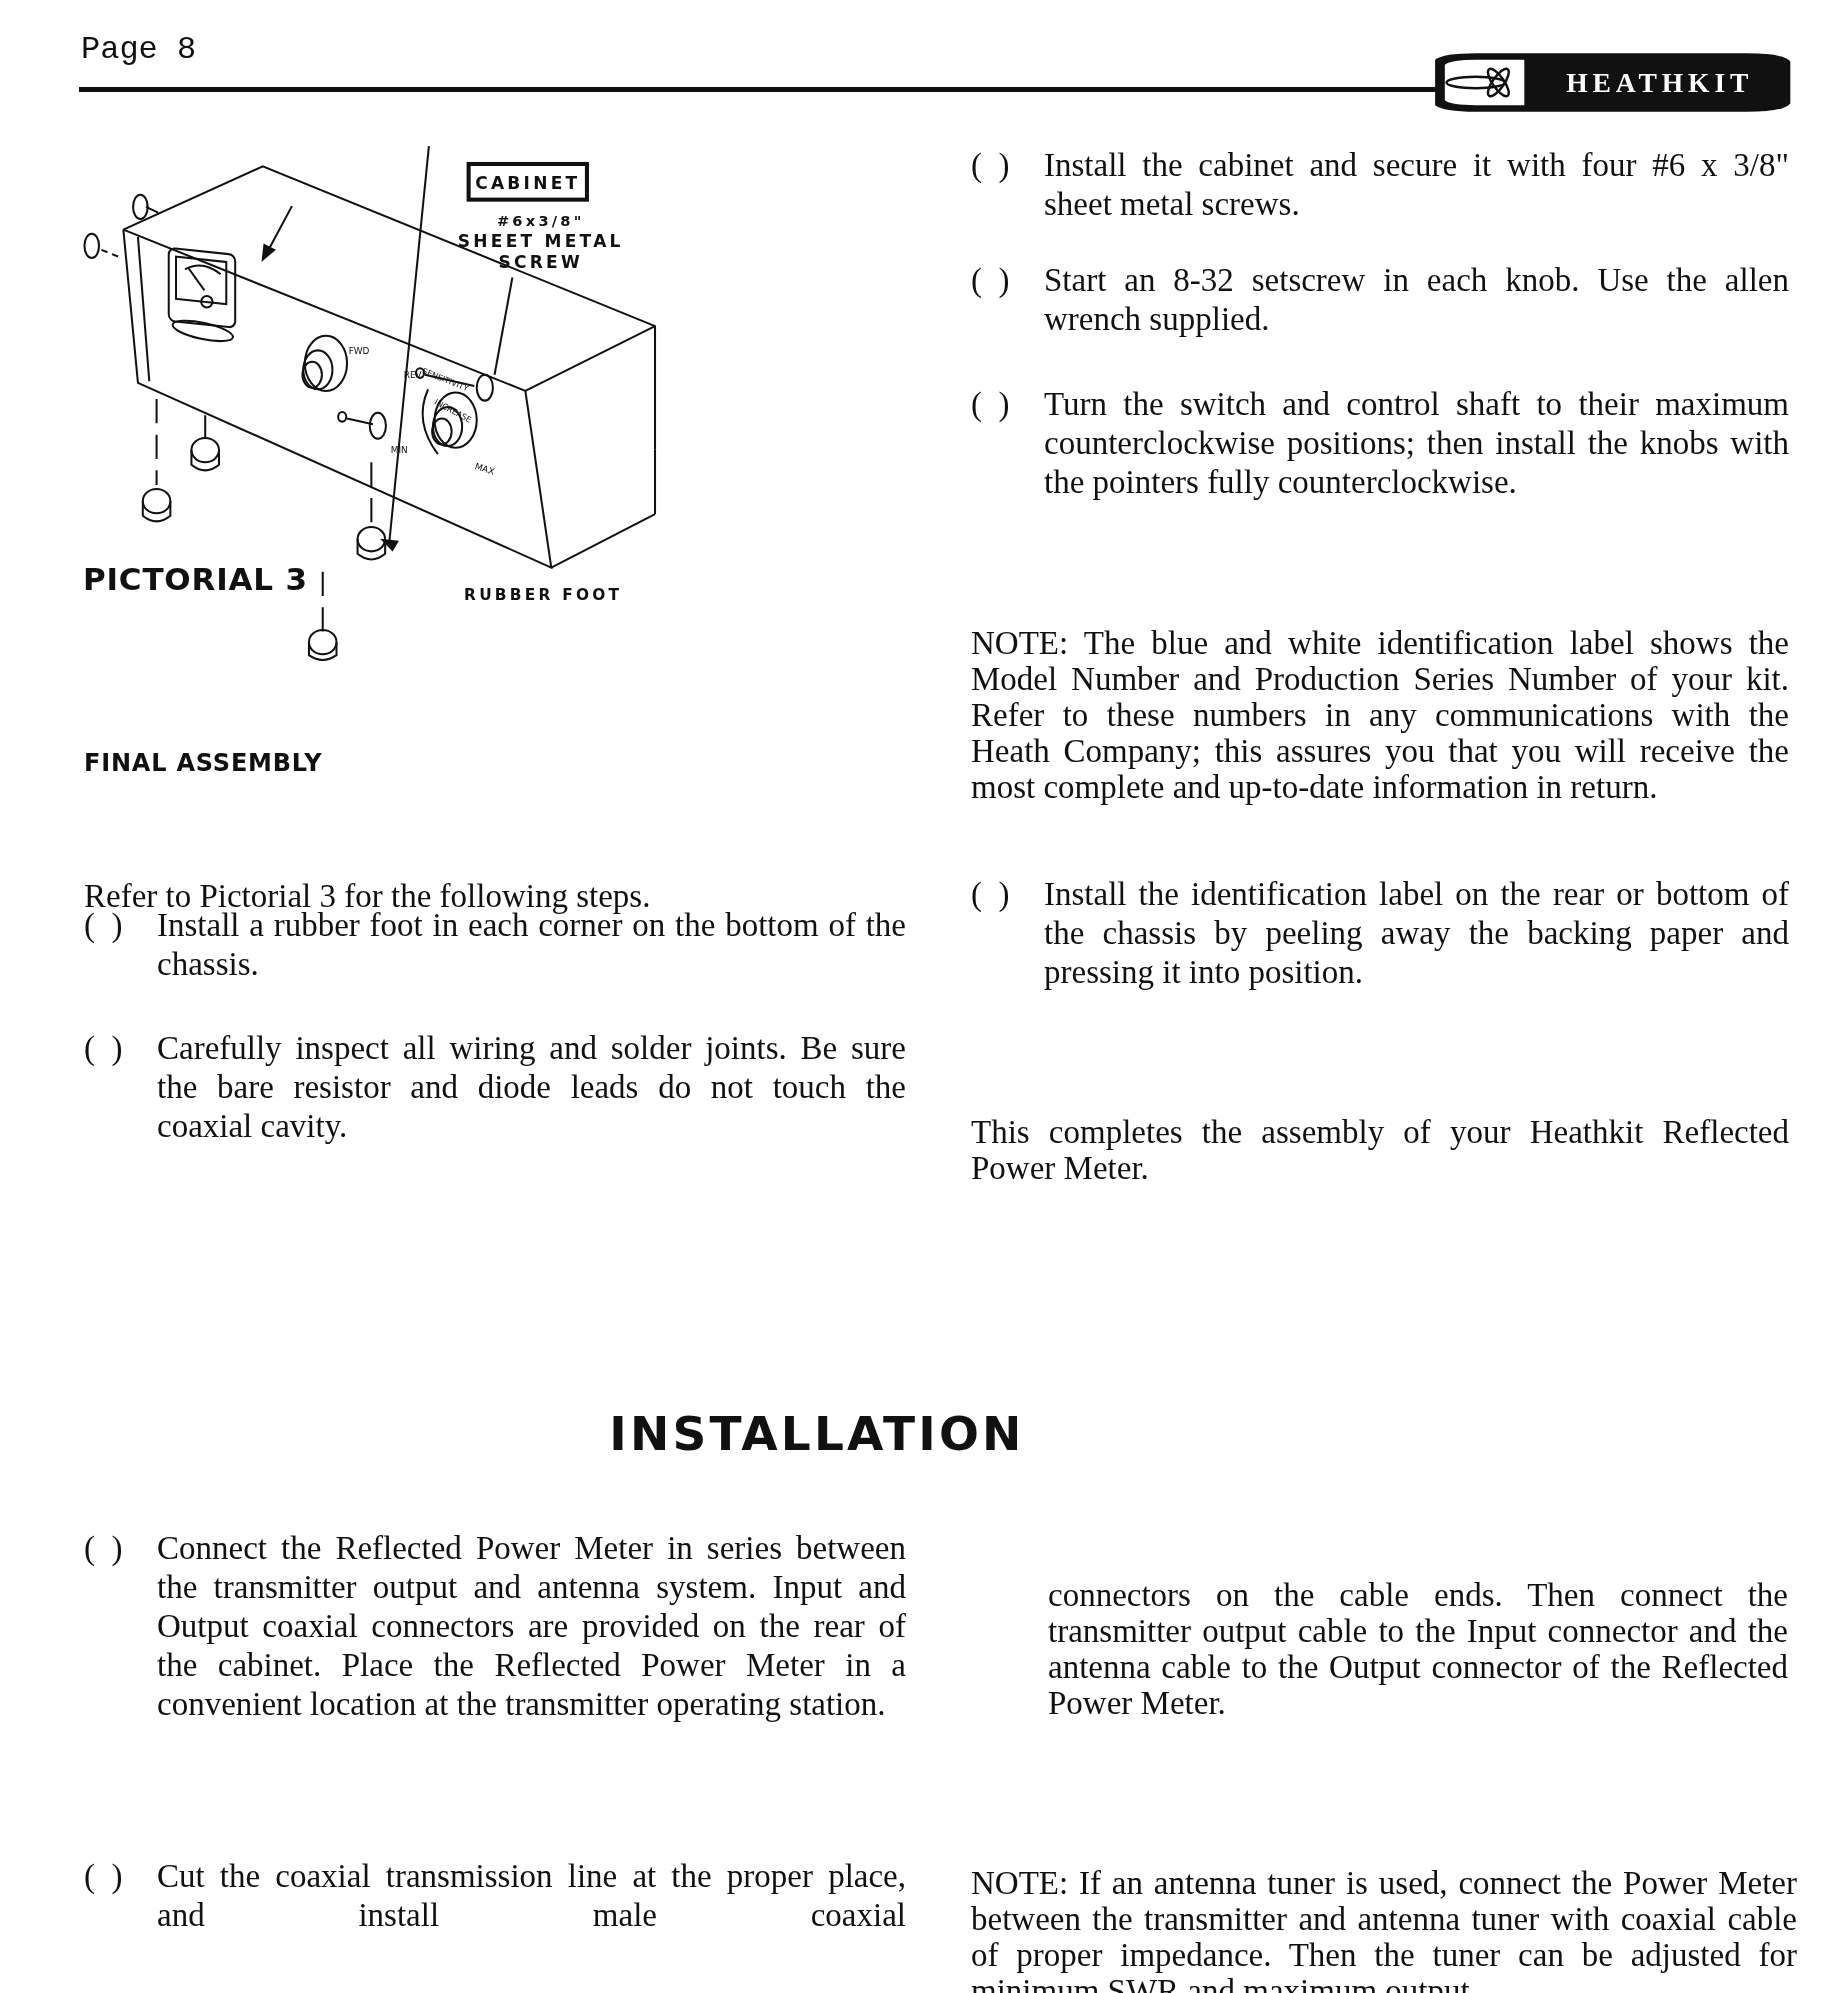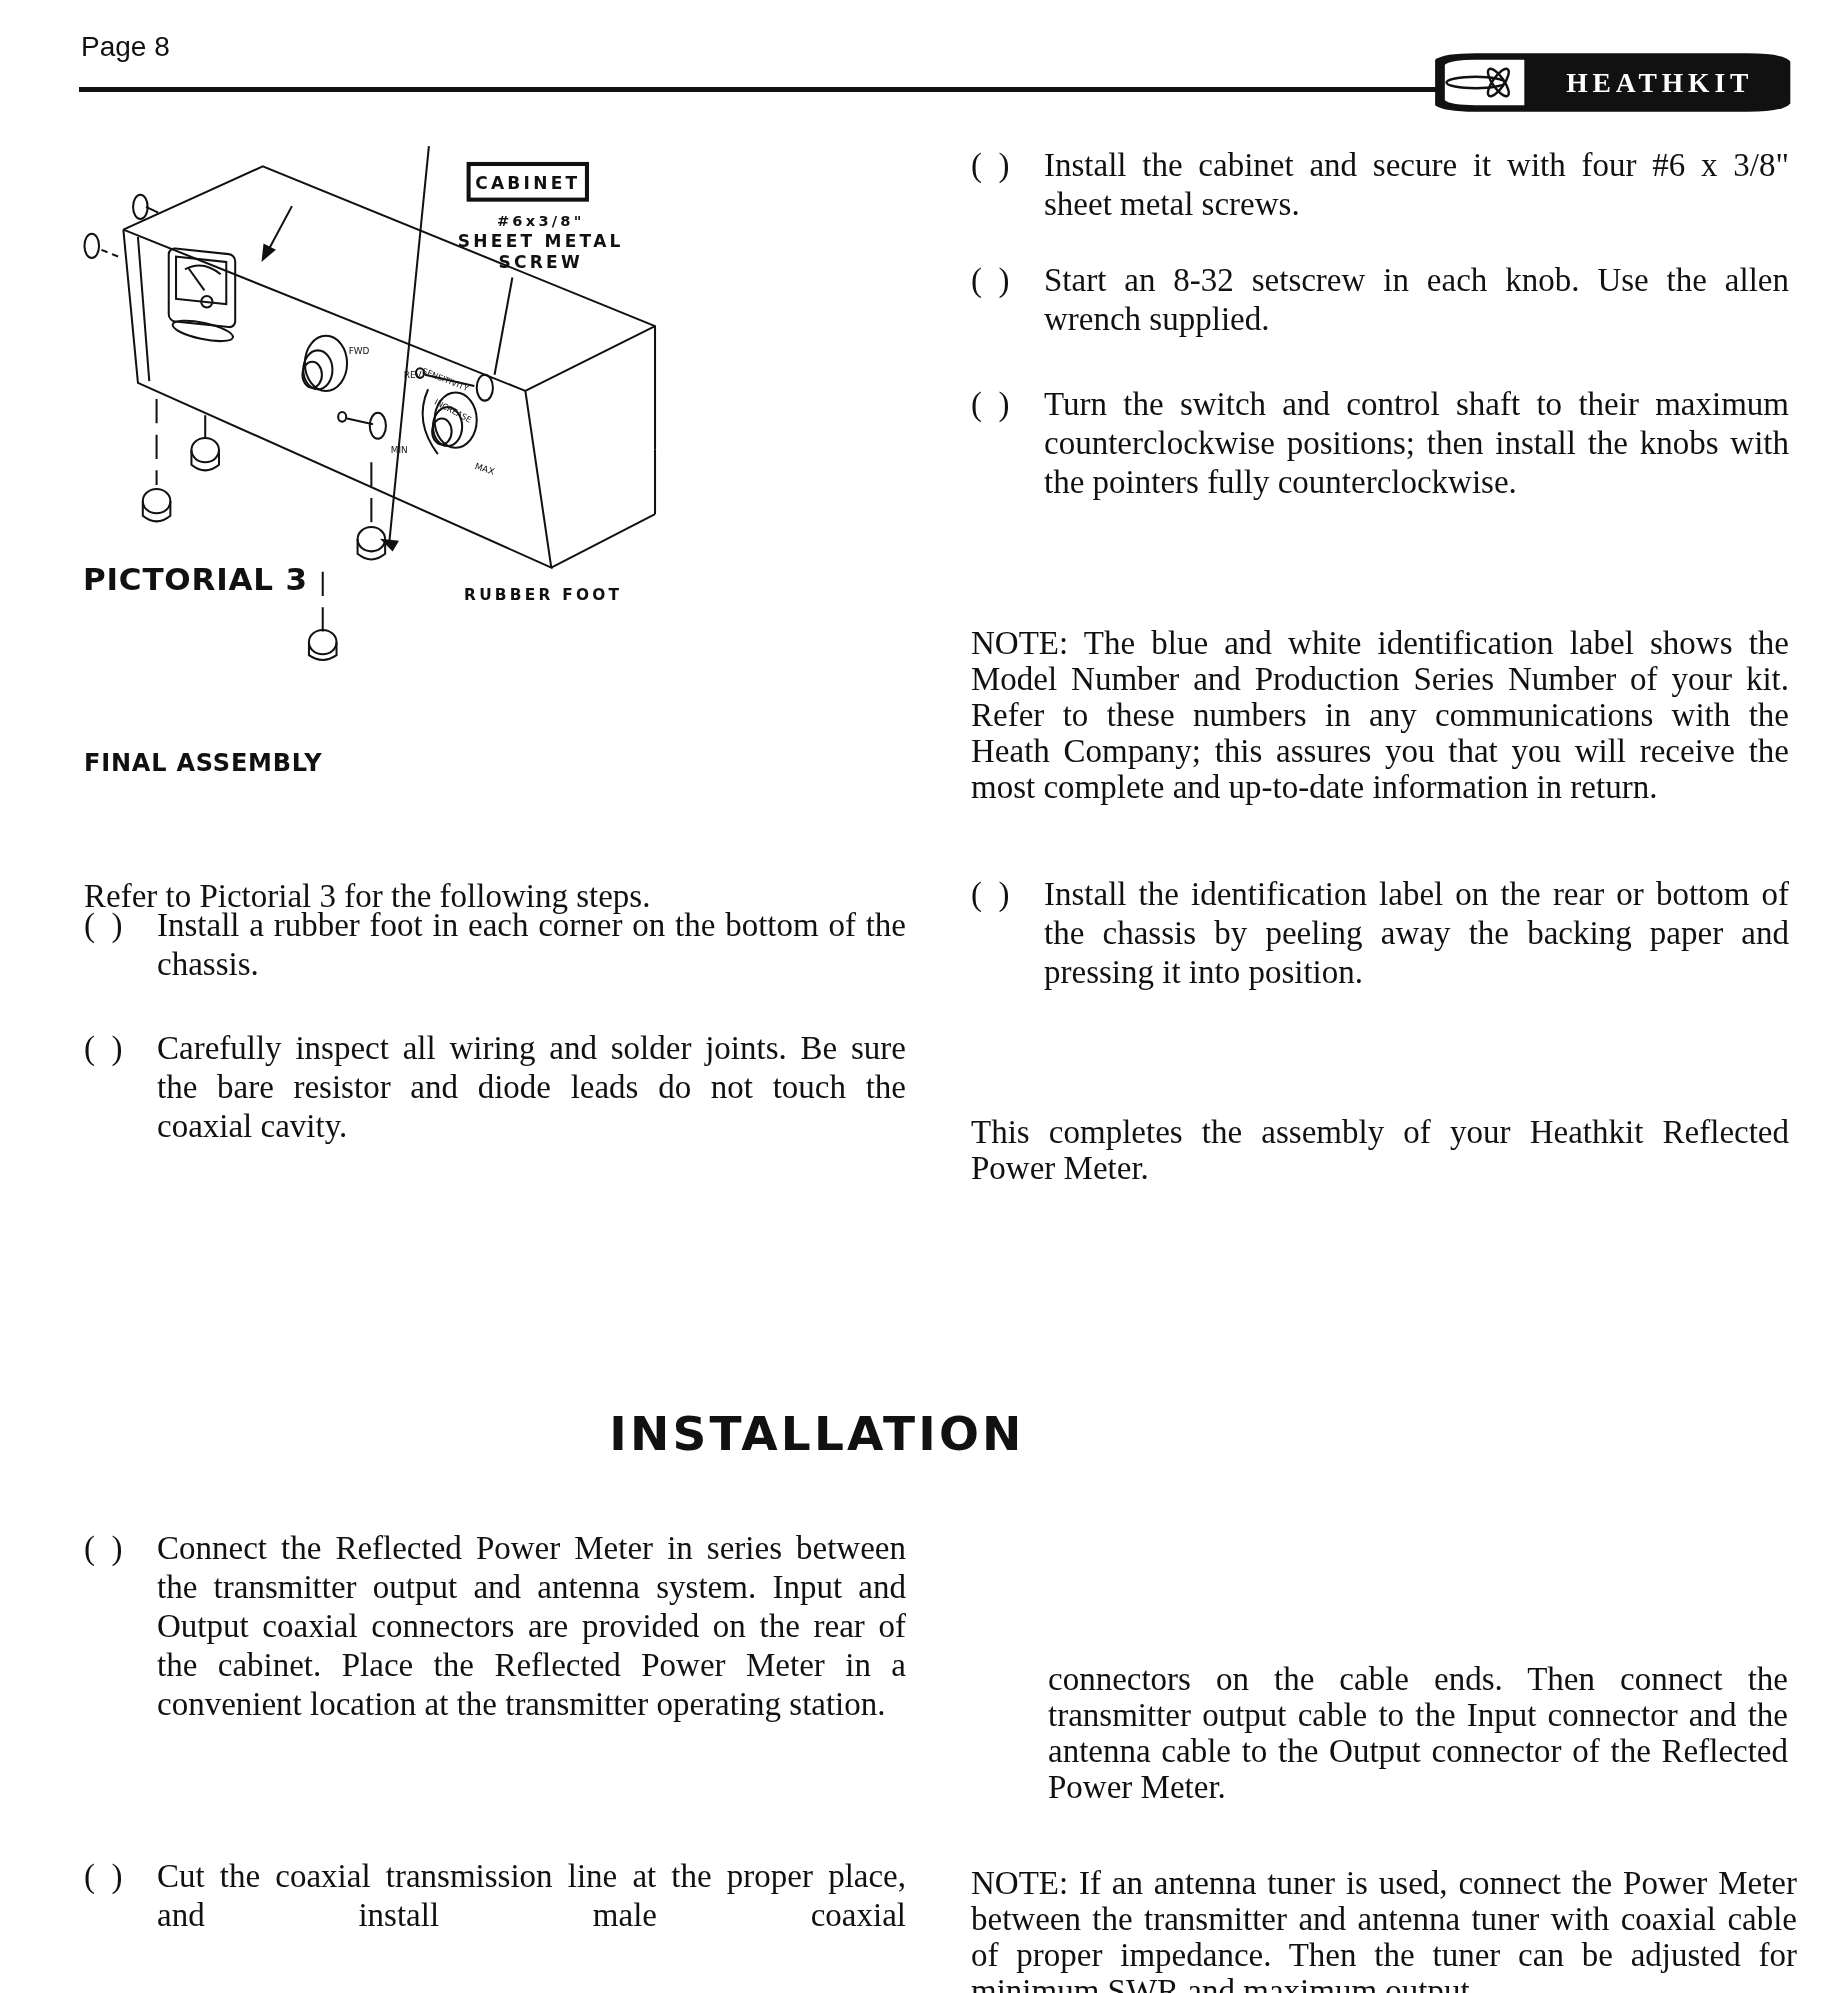--- a/index.html
+++ b/index.html
@@ -4,21 +4,21 @@
 <style>
   html, body { margin: 0; padding: 0; background: #ffffff; }
   body {
     width: 1841px; height: 1994px; position: relative; overflow: hidden;
     color: #111111;
     font-family: "DejaVu Serif", serif;
   }
   .abs { position: absolute; }
 
   
-  #page-num { left: 81px; top: 31px; font-size: 28px; font-family: Liberation Sans, sans-serif; }
+  #page-num { left: 81px; top: 31px; font-size: 32px; font-family: Liberation Mono, monospace; }
   #header-rule { left: 79px; top: 87px; width: 1361px; height: 4.9px; background: #111; }
   #logo { left: 1427px; top: 50px; width: 369px; height: 65px; }
 
   
   #diagram { left: 65px; top: 146px; width: 851px; height: 519px; }
   .diag-label { font-family: "DejaVu Sans", sans-serif; font-weight: bold; letter-spacing: 4px; font-size: 21px; }
   #pictorial-caption { left: 83px; top: 561px; font-family: "DejaVu Sans", sans-serif; font-weight: bold; font-size: 31px; letter-spacing: 0.8px; }
   .heading { font-family: "DejaVu Sans", sans-serif; font-weight: bold; font-size: 24px; letter-spacing: 0.8px; }
   .step { position: absolute; display: flex; font-family: "Liberation Serif", serif; font-size: 33px; line-height: 39px; }
   .step .cb { width: 73px; flex: 0 0 73px; white-space: pre; }
@@ -175,15 +175,15 @@
 
 <div class="step" style="left:84px; top:1529px; width:822px;">
   <span class="cb">(  )</span>
   <span class="txt">Connect the Reflected Power Meter in series between the transmitter output and antenna system. Input and Output coaxial connectors are provided on the rear of the cabinet. Place the Reflected Power Meter in a convenient location at the transmitter operating station.</span>
 </div>
 <div class="step" style="left:84px; top:1857px; width:822px;">
   <span class="cb">(  )</span>
   <span class="txt" style="text-align-last: justify;">Cut the coaxial transmission line at the proper place, and install male coaxial</span>
 </div>
 
-<div class="para" style="left:1048px; top:1613px; width:740px;">connectors on the cable ends. Then connect the transmitter output cable to the Input connector and the antenna cable to the Output connector of the Reflected Power Meter.</div>
+<div class="para" style="left:1048px; top:1529px; width:740px;">connectors on the cable ends. Then connect the transmitter output cable to the Input connector and the antenna cable to the Output connector of the Reflected Power Meter.</div>
 <div class="para" style="left:971px; top:1817px; width:826px;">NOTE: If an antenna tuner is used, connect the Power Meter between the transmitter and antenna tuner with coaxial cable of proper impedance. Then the tuner can be adjusted for minimum SWR and maximum output.</div>
 
 
 </body></html>

